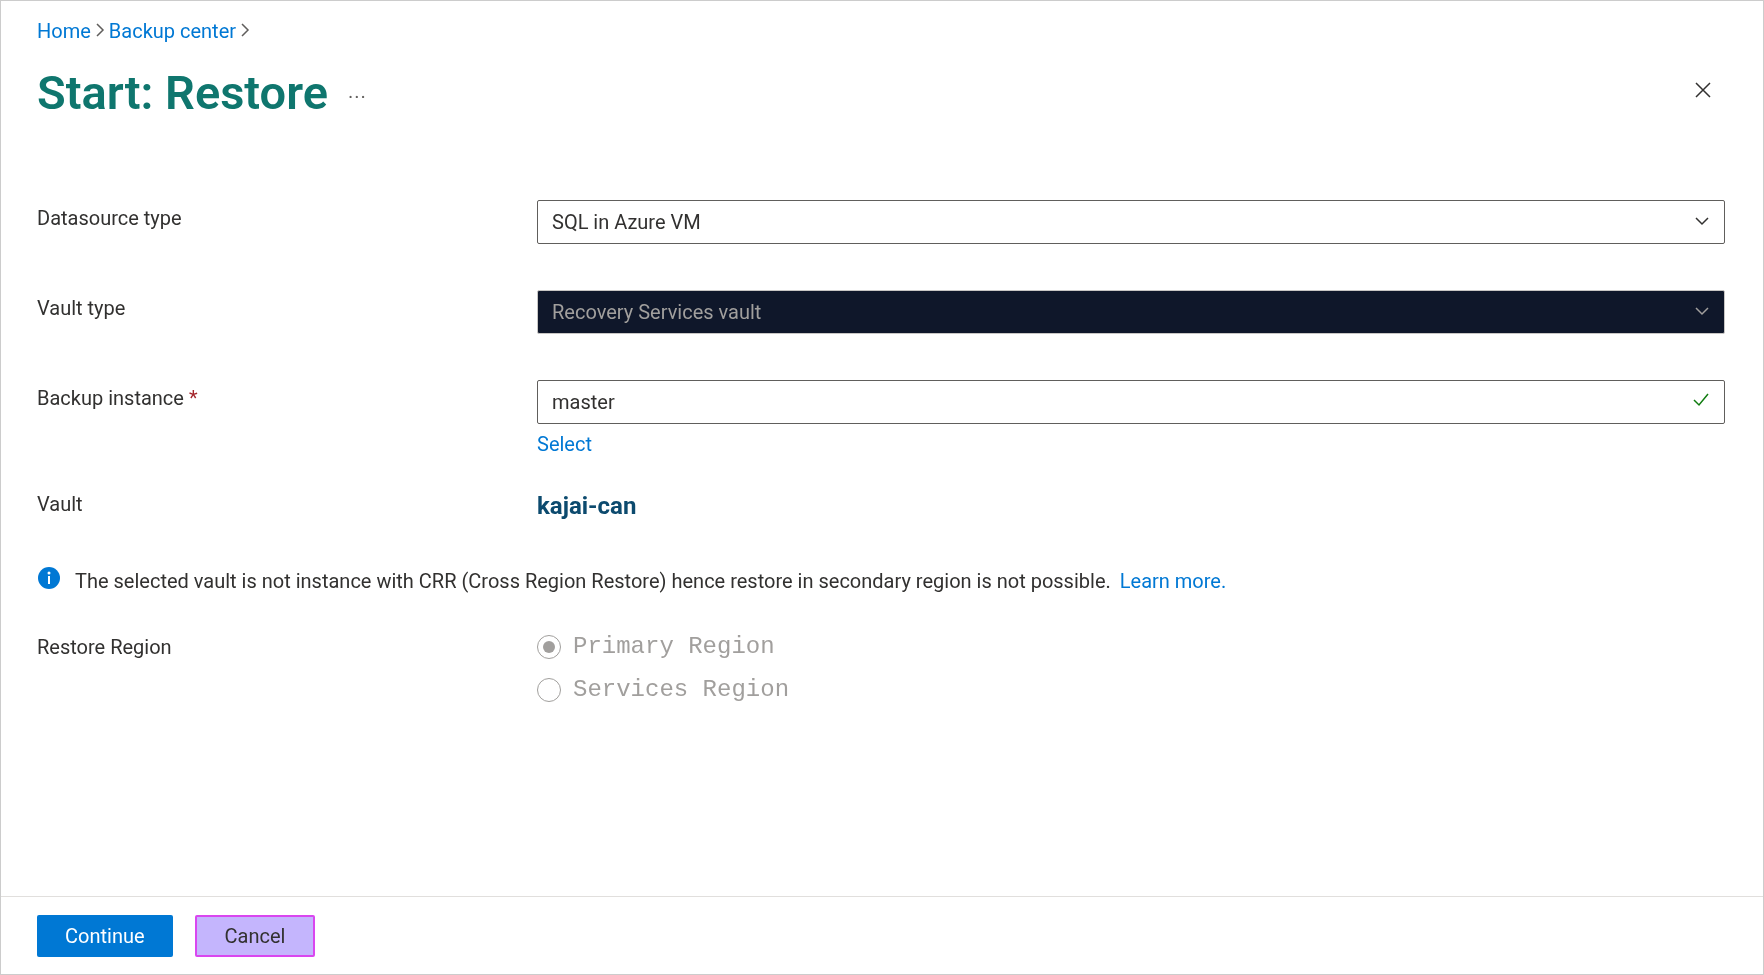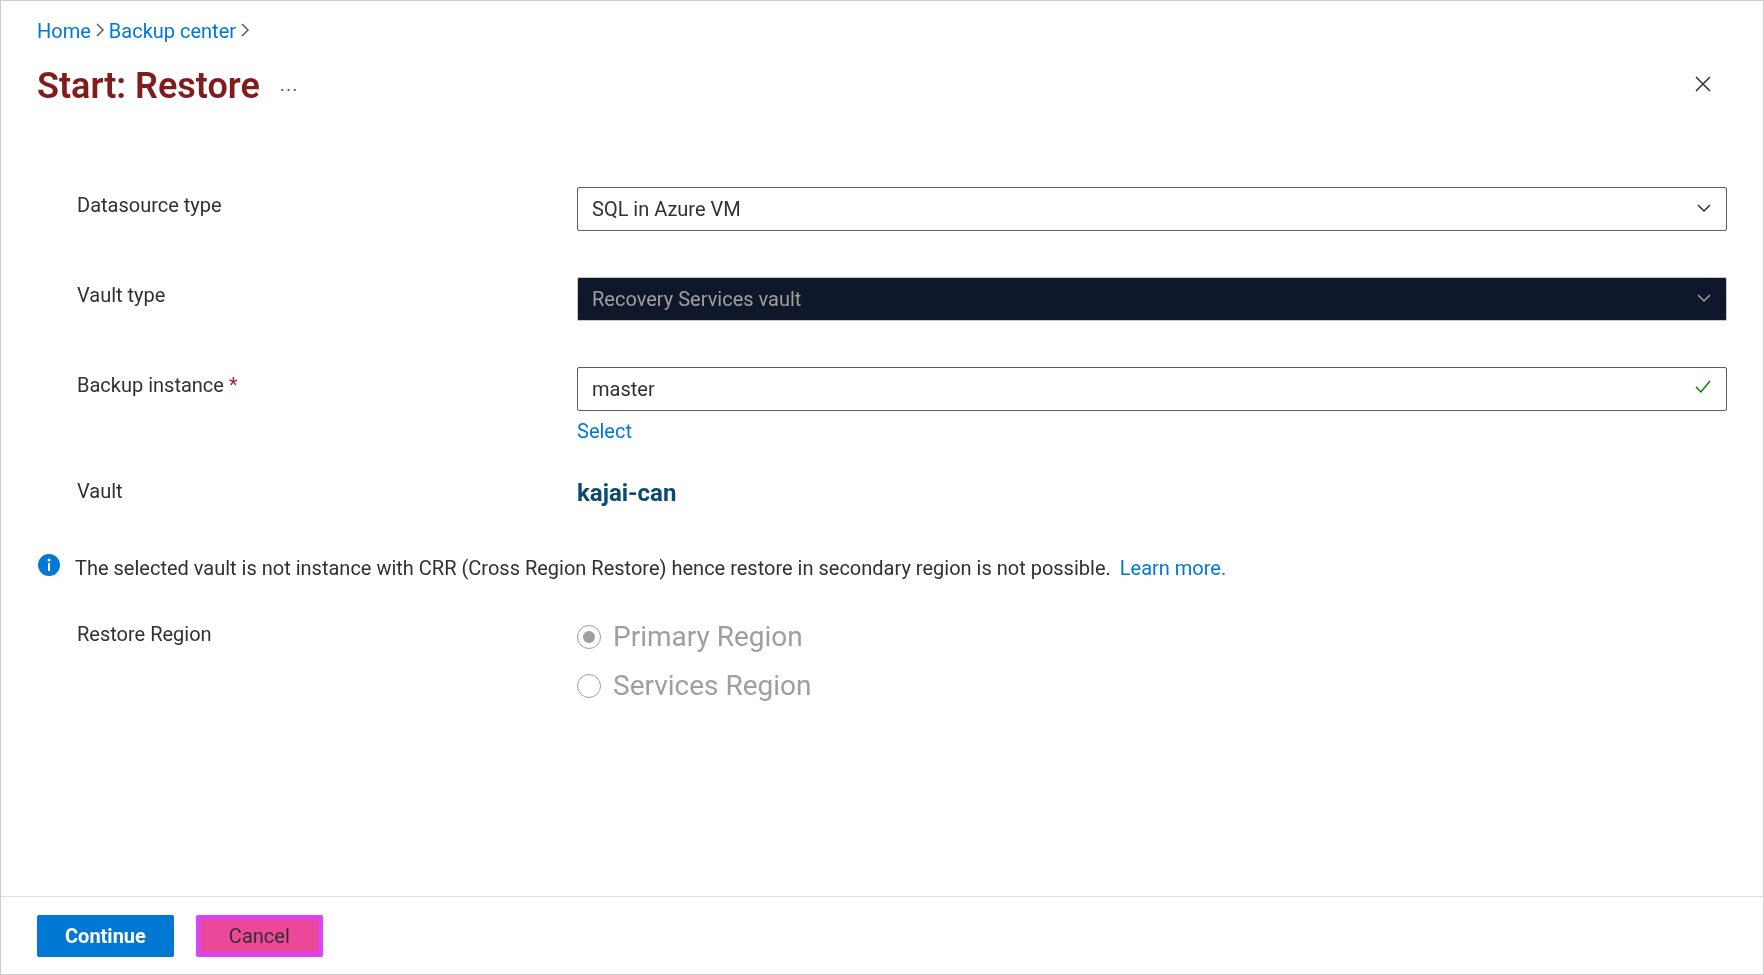--- a/index.html
+++ b/index.html
@@ -37,23 +37,23 @@
       align-items: center;
       justify-content: space-between;
       margin-bottom: 80px;
     }
     .title-left {
       display: flex;
       align-items: center;
       gap: 20px;
     }
     .page-title {
-      font-size: 36px;
+      font-size: 47px;
       font-weight: 600;
-      color: #7f1d1d;
+      color: #0f766e;
     }
     .more-dots {
       color: #605e5c;
       font-size: 20px;
       letter-spacing: 1px;
       cursor: pointer;
       padding-top: 8px;
     }
     .close-x {
       font-size: 20px;
@@ -67,21 +67,20 @@
       align-items: flex-start;
       margin-bottom: 46px;
     }
     .form-row.tight { margin-bottom: 16px; }
     .form-label {
       width: 500px;
       font-size: 20px;
       color: #323130;
       padding-top: 6px;
       flex-shrink: 0;
-      margin-left: 40px;
     }
     .form-label .req { color: #a4262c; }
     .form-field {
       width: 1188px;
     }
     .select-box {
       width: 100%;
       height: 44px;
       border: 1px solid #605e5c;
       background: #fff;
@@ -147,22 +146,23 @@
     .radio-group {
       display: flex;
       flex-direction: column;
       gap: 16px;
       padding-top: 4px;
     }
     .radio-item {
       display: flex;
       align-items: center;
       gap: 12px;
-      font-size: 28px;
+      font-size: 24px;
       color: #a19f9d;
+      font-family: Liberation Mono, monospace;
     }
     .radio-circle {
       width: 24px;
       height: 24px;
       border-radius: 50%;
       border: 1px solid #a19f9d;
       display: flex;
       align-items: center;
       justify-content: center;
       flex-shrink: 0;
@@ -191,26 +191,26 @@
       padding: 0 28px;
       font-size: 20px;
       border-radius: 2px;
       cursor: pointer;
       font-family: inherit;
     }
     .btn-primary {
       background: #0078d4;
       color: #fff;
       border: none;
-      font-weight: 700;
+      font-weight: 400;
     }
     .btn-secondary {
-      background: #ec4899;
+      background: #c4b5fd;
       color: #323130;
-      border: 5px solid #d946ef;
+      border: 2px solid #d946ef;
     }
   </style>
 </head>
 <body>
 
 <div class="content">
 
   <div class="breadcrumb">
     <a>Home</a>
     <span class="chev">

